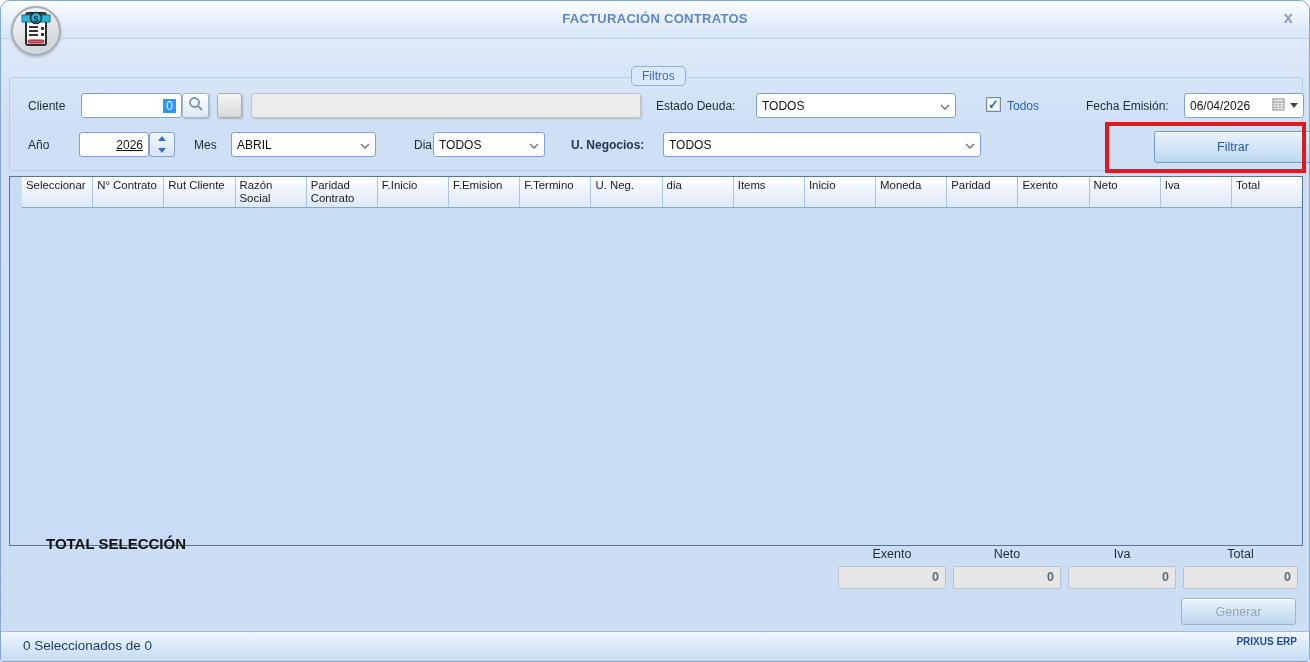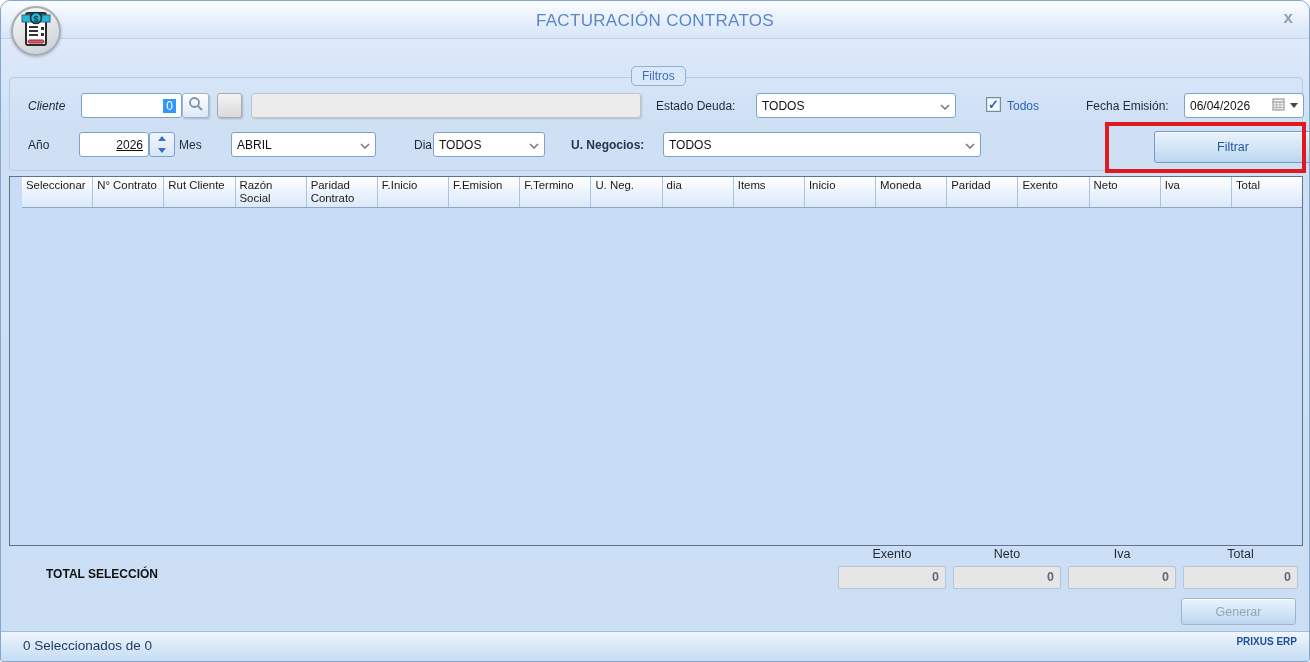--- a/index.html
+++ b/index.html
@@ -7,21 +7,21 @@
   #window {
     position:relative; width:1310px; height:662px; overflow:hidden;
     border:1px solid #86a7cc; border-radius:10px 10px 3px 3px;
     background:linear-gradient(180deg,#f2f7fd 0px,#dfeafa 36px,#cfe0f5 120px,#cbdef4 100%);
   }
   
   .titlebar { position:absolute; left:0; top:0; width:100%; height:38px;
     background:linear-gradient(180deg,#fbfdff 0%,#e6effb 55%,#d6e6f8 100%);
     border-bottom:1px solid rgba(150,178,214,.55); border-radius:10px 10px 0 0; }
   .title { position:absolute; left:0; top:10px; width:100%; text-align:center;
-    color:#5b87c9; font-size:17px; font-weight:normal; letter-spacing:.3px; }
+    color:#5b87c9; font-size:13px; font-weight:bold; letter-spacing:.3px; }
   .close-x { position:absolute; right:16px; top:7px; color:#8fa0b4; font-weight:bold;
     font-size:17px; cursor:default; }
   .app-icon-btn { position:absolute; left:10px; top:5px; width:50px; height:50px;
     border-radius:50%; background:linear-gradient(160deg,#fafafa,#c9cdd2);
     border:2px solid #a7adb4; box-shadow:0 1px 3px rgba(0,0,0,.25);
     display:flex; align-items:center; justify-content:center; }
   
   .groupbox { position:absolute; left:8px; top:76px; width:1294px; height:94px;
     border:1px solid #b5cce8; border-radius:4px; }
   .group-tab { position:absolute; left:630px; top:65px; padding:2px 10px;
@@ -73,21 +73,21 @@
   
   .totals-row { position:absolute; left:837px; top:546px; display:flex; }
   .tot-field { display:flex; flex-direction:column; margin-right:7px; }
   .tot-field:nth-child(1) .tot-box { width:108px; }
   .tot-field:nth-child(2) .tot-box { width:108px; }
   .tot-field:nth-child(3) .tot-box { width:108px; }
   .tot-field:nth-child(4) .tot-box { width:115px; margin-right:0; }
   .tot-label { text-align:center; font-size:12.5px; color:#1f2a36; margin-bottom:5px; }
   .tot-box { height:23px; background:#e6e6e6; border:1px solid #b8c4d4; border-radius:2px;
     font-size:12.5px; font-weight:bold; color:#5f6b76; text-align:right; padding:3px 6px 0 0; }
-  .total-sel { position:absolute; left:45px; top:566px; font-size:12px; font-weight:bold; color:#111; }
+  .total-sel { position:absolute; left:45px; top:534px; font-size:15px; font-weight:bold; color:#111; }
   
   .statusbar { position:absolute; left:0; bottom:0; width:100%; height:30px;
     background:linear-gradient(180deg,#f0f6fd 0%,#d9e8f8 50%,#c6dcf3 100%);
     border-top:1px solid #9fbedd; }
   .status-left { position:absolute; left:22px; top:6px; font-size:13.5px; color:#1e3a5f; }
   .status-right { position:absolute; right:12px; top:4px; font-size:10px; font-weight:bold; color:#1f4d9e; }
 </style>
 </head>
 <body>
 
@@ -110,21 +110,21 @@
         <rect x="24" y="18" width="3" height="3" fill="#333"></rect>
         <rect x="24" y="24" width="3" height="3" fill="#333"></rect>
         <rect x="11" y="31" width="16" height="3" rx="1.5" fill="#e05a6a" stroke="#8d2433" stroke-width="1"></rect>
       </svg>
     </span>
   </div>
 
   <div class="groupbox"></div>
   <div class="group-tab">Filtros</div>
 
-  <div class="lbl" style="left:27px; top:98px;font-style:italic;">Cliente</div>
+  <div class="lbl" style="left:27px; top:98px;">Cliente</div>
   <div class="tbox" style="left:80px; top:92px; width:101px;">
     <span class="sel0">0</span>
   </div>
   <div class="sq-btn" style="left:181px; top:92px; width:27px;">
     <span>
       <svg width="16" height="16" viewBox="0 0 16 16">
         <circle cx="6.5" cy="6.5" r="4.5" fill="none" stroke="#7a93ad" stroke-width="1.8"></circle>
         <line x1="10" y1="10" x2="14" y2="14" stroke="#7a93ad" stroke-width="1.8"></line>
       </svg>
     </span>
@@ -170,21 +170,21 @@
     <span>2026</span>
   </div>
   <div class="spinner" style="left:148px; top:131px;">
     <span class="spin-half">
         <span class="tri-up"></span>
       </span>
     <span class="spin-half">
         <span class="tri-down"></span>
       </span>
   </div>
-  <div class="lbl" style="left:178px; top:137px;">Mes</div>
+  <div class="lbl" style="left:193px; top:137px;">Mes</div>
   <div class="tbox combo" style="left:230px; top:131px; width:145px;">
     <span>ABRIL</span>
     <span>
       <svg width="10" height="6" viewBox="0 0 10 6">
           <polyline points="1,1 5,5 9,1" fill="none" stroke="#777" stroke-width="1.5"></polyline>
         </svg>
     </span>
   </div>
   <div class="lbl" style="left:413px; top:137px;">Dia</div>
   <div class="tbox combo" style="left:432px; top:131px; width:112px;">

